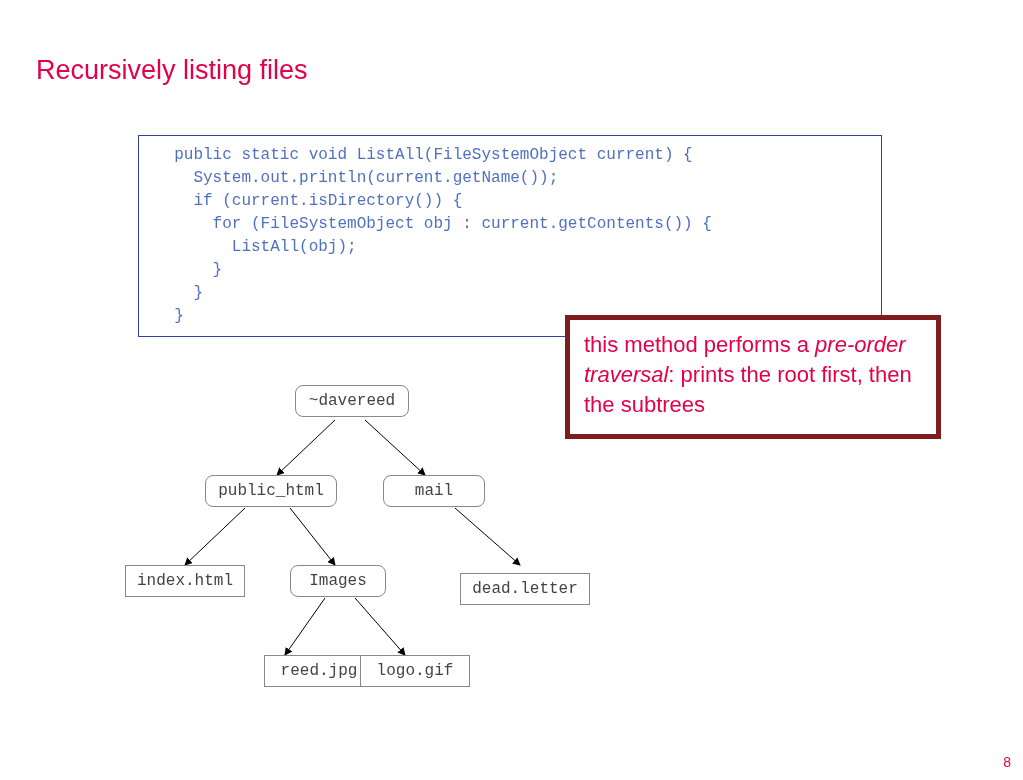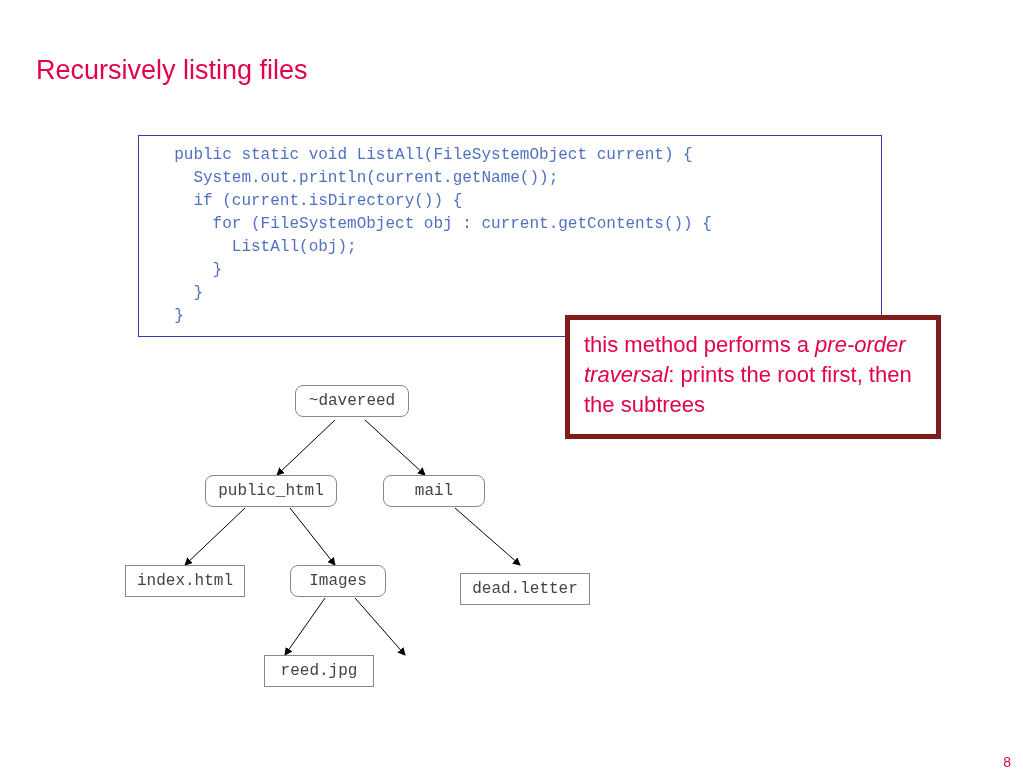--- a/index.html
+++ b/index.html
@@ -127,15 +127,16 @@
     <line x1="230" y1="213" x2="280" y2="270" stroke="#000" stroke-width="1" marker-end="url(#arrow)"></line>
   </svg>
 
   <div class="node rounded" style="left:170px; top:0px; width:114px;">~davereed</div>
   <div class="node rounded" style="left:80px; top:90px; width:132px;">public_html</div>
   <div class="node rounded" style="left:258px; top:90px; width:102px;">mail</div>
   <div class="node" style="left:0px; top:180px; width:120px;">index.html</div>
   <div class="node rounded" style="left:165px; top:180px; width:96px;">Images</div>
   <div class="node" style="left:335px; top:188px; width:130px;">dead.letter</div>
   <div class="node" style="left:100px; top:270px; width:110px;margin-left:39px;">reed.jpg</div>
+  <div class="node" style="left:235px; top:270px; width:110px;">logo.gif</div>
 </div>
 
 <div class="page-num">8</div>
 
 </body></html>

